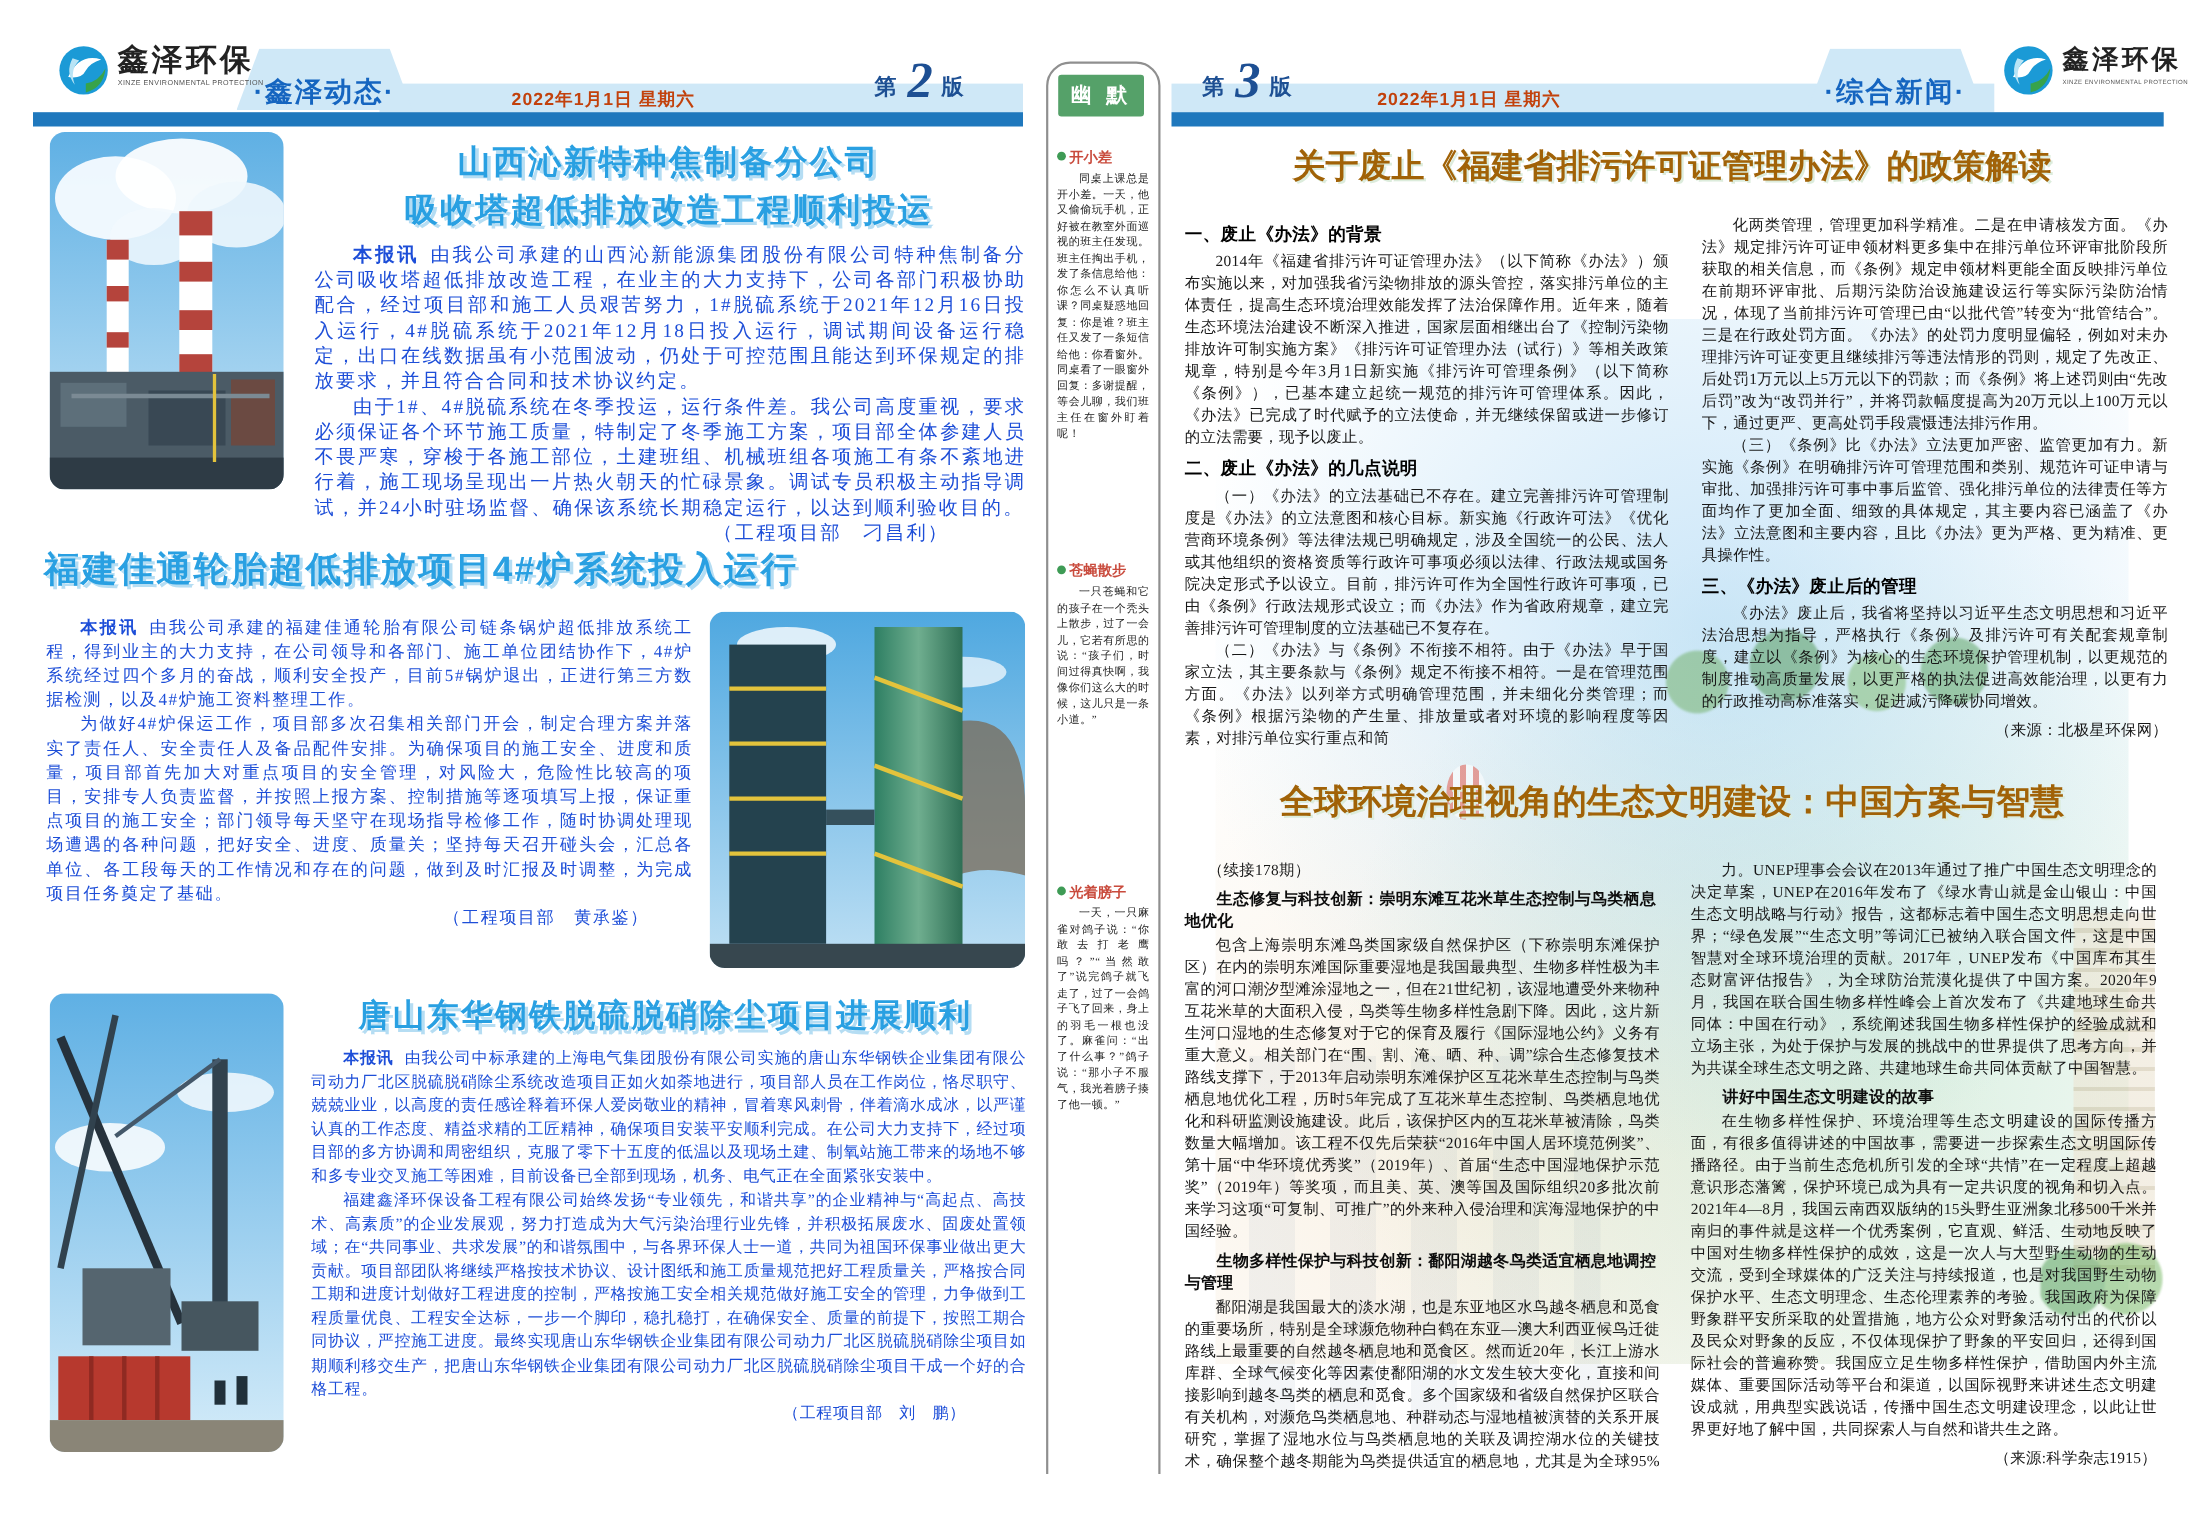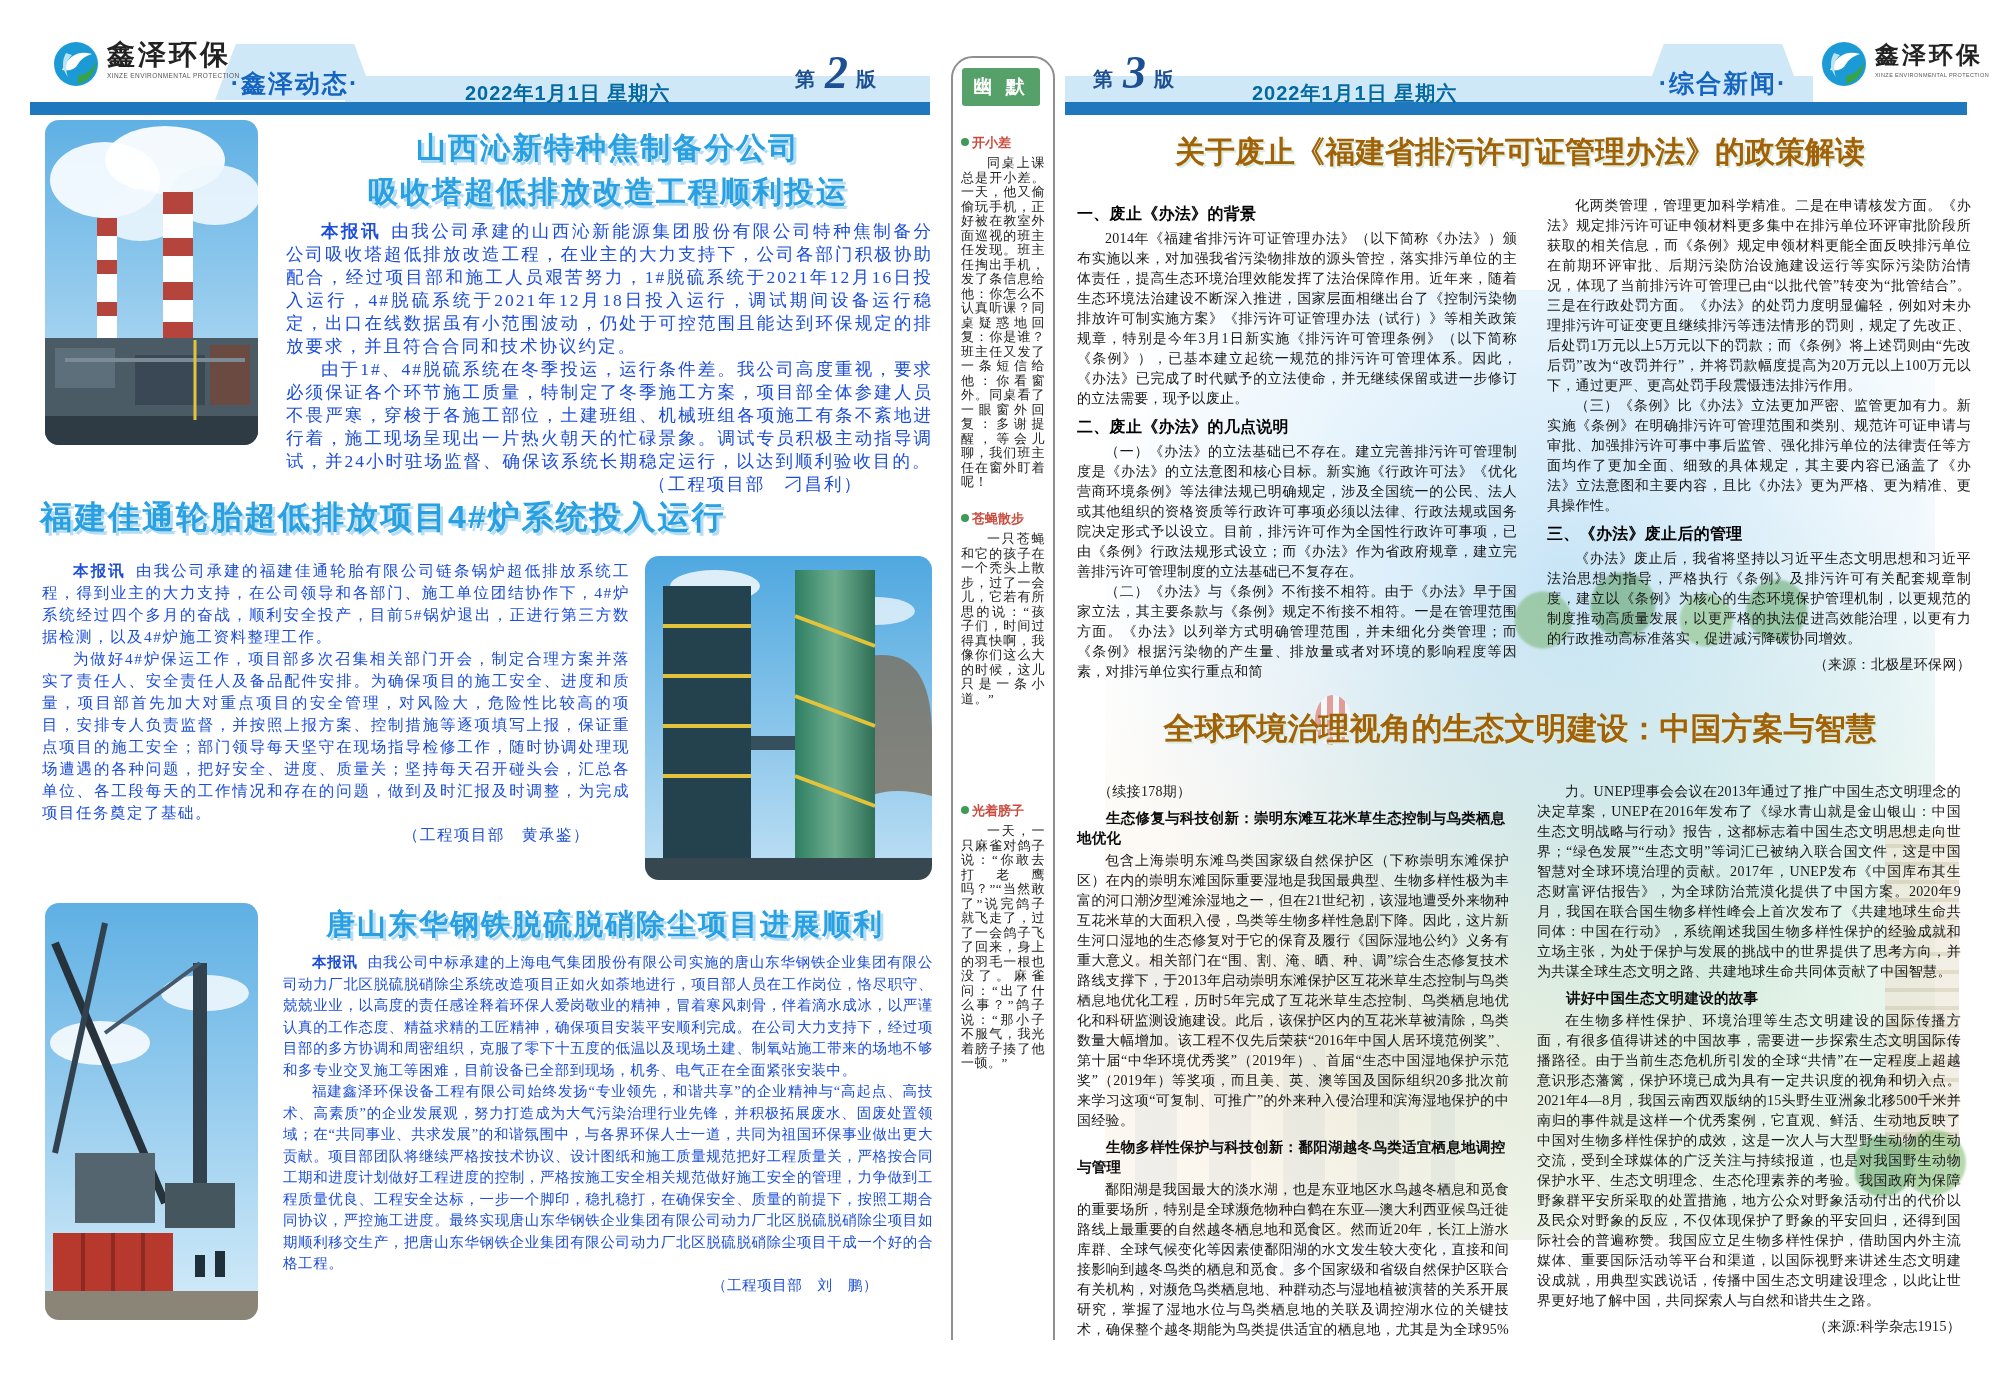--- a/index.html
+++ b/index.html
@@ -13,21 +13,21 @@
           display:flex;align-items:flex-end;justify-content:center;}
   .banner span{font-family:"Liberation Sans","DejaVu Sans",sans-serif;font-weight:900;
                font-size:25px;color:#1565c0;letter-spacing:2px;}
   .logo{position:absolute;display:flex;align-items:flex-start;z-index:3;}
   .logo .ltxt{margin-left:7px;}
   .logo .lname{font-family:"Liberation Sans","DejaVu Sans",sans-serif;font-weight:900;
                font-size:28px;color:#222;letter-spacing:3px;line-height:30px;}
   .logo .lsub{font-family:"Liberation Sans","DejaVu Sans",sans-serif;font-size:6.5px;
               color:#555;letter-spacing:0.4px;margin-top:2px;}
   .dateline{position:absolute;font-family:"Liberation Sans","DejaVu Sans",sans-serif;
-            font-weight:bold;font-size:20px;color:#0369a1;z-index:2;letter-spacing:1px;}
+            font-weight:bold;font-size:16px;color:#c2410c;z-index:2;letter-spacing:1px;}
   .edition{position:absolute;z-index:2;display:flex;align-items:flex-end;color:#1d4f93;}
   .edition .ed-small{font-family:"Liberation Sans","DejaVu Sans",sans-serif;font-weight:bold;
                      font-size:20px;line-height:30px;letter-spacing:2px;}
   .edition .ed-num{font-family:"Liberation Serif","DejaVu Serif",serif;font-style:italic;
                    font-weight:bold;font-size:46px;line-height:42px;margin:0 8px;}
   
   .photo{position:absolute;border-radius:14px;overflow:hidden;z-index:2;}
   .blue-title{position:absolute;z-index:2;text-align:center;
               font-family:"Liberation Sans","DejaVu Sans",sans-serif;font-weight:900;
               color:#29a0e2;text-shadow:3px 3px 0 #b5ddf3;letter-spacing:2px;}
@@ -43,21 +43,21 @@
              border:2px solid #8f8f8f;border-radius:22px;z-index:2;}
   .humor-badge{position:absolute;left:9px;top:10px;width:78px;height:38px;background:#55a169;
                border-radius:3px;color:#fff;font-family:"Liberation Sans","DejaVu Sans",sans-serif;
                font-weight:bold;font-size:19px;display:flex;align-items:center;justify-content:center;
                letter-spacing:4px;}
   .h-item{position:absolute;left:8px;width:84px;}
   .h-head{font-family:"Liberation Sans","DejaVu Sans",sans-serif;font-weight:bold;
           font-size:13px;color:#c94b3d;margin-bottom:4px;white-space:nowrap;}
   .h-dot{display:inline-block;width:8px;height:8px;border-radius:50%;background:#3e9b55;
          margin-right:3px;vertical-align:1px;}
-  .h-item p{margin:0;font-size:13px;line-height:14.5px;letter-spacing:0.5px;
+  .h-item p{margin:0;font-size:10px;line-height:14.5px;letter-spacing:0.5px;
             text-align:justify;text-indent:2em;color:#222;}
   
   .green-title{position:absolute;z-index:3;text-align:center;
                font-family:"Liberation Sans","DejaVu Sans",sans-serif;font-weight:900;
                color:#a16207;text-shadow:2px 2px 0 #dcecdc;}
   .col{position:absolute;z-index:3;text-align:justify;color:#171717;
        font-size:14px;line-height:20px;letter-spacing:0.3px;}
   .col p{margin:0;text-indent:2em;}
   .col .sec-h{font-family:"Liberation Sans","DejaVu Sans",sans-serif;font-weight:bold;
               font-size:16px;color:#000;margin:8px 0 5px 0;text-indent:0;}

